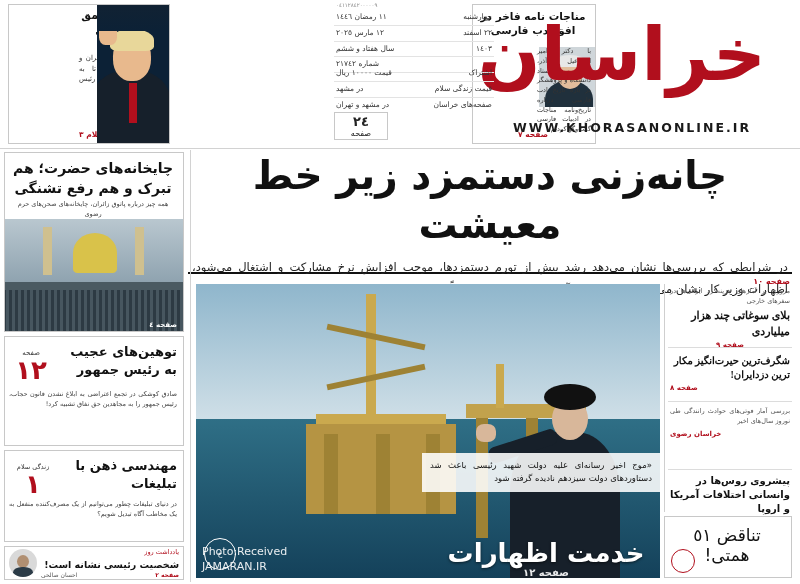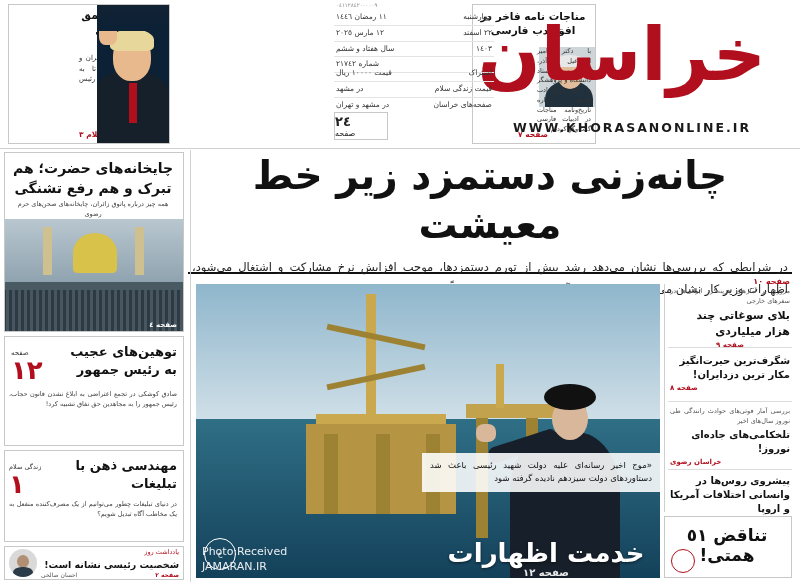--- a/index.html
+++ b/index.html
@@ -8,21 +8,21 @@
     background:#ffffff;
     font-family:"DejaVu Sans","Liberation Sans",sans-serif;
     direction:rtl;
     overflow:hidden;
   }
   #page{position:relative;width:800px;height:584px;background:#fff;}
 
   
   .abs{position:absolute;box-sizing:border-box;}
   .ctr{display:flex;align-items:center;justify-content:center;text-align:center;}
-  .col{display:flex;flex-direction:column;align-items:flex-end;}
+  .col{display:flex;flex-direction:column;}
 
   
   .topbox{border:1px solid #c8c8c8;background:#fff;overflow:hidden;}
 
   .tb-title{font-weight:bold;line-height:1.35;color:#111;}
   .tb-body{line-height:1.5;color:#333;}
   .tb-page{color:#b10f1d;font-weight:bold;}
 
   
   .masthead{position:absolute;left:330px;top:4px;width:466px;height:140px;}
@@ -68,21 +68,21 @@
 
   
   .rbox{border:1px solid #c8c8c8;background:#fff;overflow:hidden;}
   .rbox .hd{font-weight:bold;color:#111;line-height:1.4;}
   .rbox .bd{color:#444;line-height:1.6;}
 
   .bignum{color:#b10f1d;font-weight:bold;}
 
   
   .teaser{border-bottom:1px solid #dcdcdc;}
-  .teaser .t{font-weight:bold;color:#111;line-height:1.4;}
+  .teaser .t{font-weight:bold;color:#111;line-height:1.4;font-family:Liberation Serif, serif;}
   .teaser .d{color:#555;line-height:1.55;}
   .teaser .p{color:#b10f1d;font-weight:bold;}
 
   
   .photo{position:relative;overflow:hidden;background:#3b4a55;margin-left:40px;}
   .sky{position:absolute;left:0;top:0;right:0;height:46%;
        background:linear-gradient(#8fb6cc,#cfdfe7);}
   .sea{position:absolute;left:0;bottom:0;right:0;height:54%;
        background:linear-gradient(#2f6f86,#14415a);}
   .rig{position:absolute;}
@@ -227,31 +227,30 @@
       <div class="p" style="font-size:7px;text-align:center;padding:0 2px;">صفحه ٩</div>
     </div>
 
     <div class="abs teaser" style="right:0;top:66px;width:124px;height:52px;">
       <div class="t" style="font-size:10px;text-align:right;padding:4px 2px 0 2px;">شگرف‌ترین حیرت‌انگیز مکار ترین دزدایران!</div>
       <div class="p" style="font-size:7px;text-align:left;padding:2px;">صفحه ٨</div>
     </div>
 
     <div class="abs teaser" style="right:0;top:120px;width:124px;height:66px;">
       <div class="d" style="font-size:6.5px;text-align:justify;padding:2px;">بررسی آمار فوتی‌های حوادث رانندگی طی نوروز سال‌های اخیر</div>
-      <div class="t" style="font-size:10px;text-align:right;padding:0 2px;">تلخکامی‌های جاده‌ای نوروز!</div>
       <div class="p" style="font-size:7px;text-align:left;padding:2px;">خراسان رضوی</div>
     </div>
 
     <div class="abs" style="right:0;top:188px;width:124px;height:40px;">
       <div class="t" style="font-size:10px;text-align:right;padding:2px;font-weight:bold;color:#111;line-height:1.4;">پیشروی روس‌ها در وانسانی اختلافات آمریکا و اروپا</div>
     </div>
   </div>
 
   <div class="abs" style="right:8px;top:516px;width:128px;height:62px;border:1px solid #c8c8c8;background:#fff;">
-    <div class="abs" style="right:6px;top:8px;width:116px;font-size:17px;font-weight:bold;color:#111;text-align:center;">تناقض ٥١ همتی!</div>
+    <div class="abs" style="right:6px;top:8px;width:116px;font-size:17px;font-weight:normal;color:#111;text-align:center;">تناقض ٥١ همتی!</div>
     <div class="abs" style="left:6px;bottom:4px;width:24px;height:24px;border-radius:50%;border:1px solid #b10f1d;"></div>
   </div>
 
   <div class="abs photo" style="right:140px;top:284px;width:464px;height:294px;">
     <div class="sky"></div>
     <div class="sea"></div>
 
     <div class="rig" style="left:110px;top:10px;width:150px;height:240px;">
       <div class="beam" style="left:60px;top:0;width:10px;height:150px;"></div>
       <div class="beam d" style="left:20px;top:40px;width:100px;height:6px;transform:rotate(12deg);"></div>

